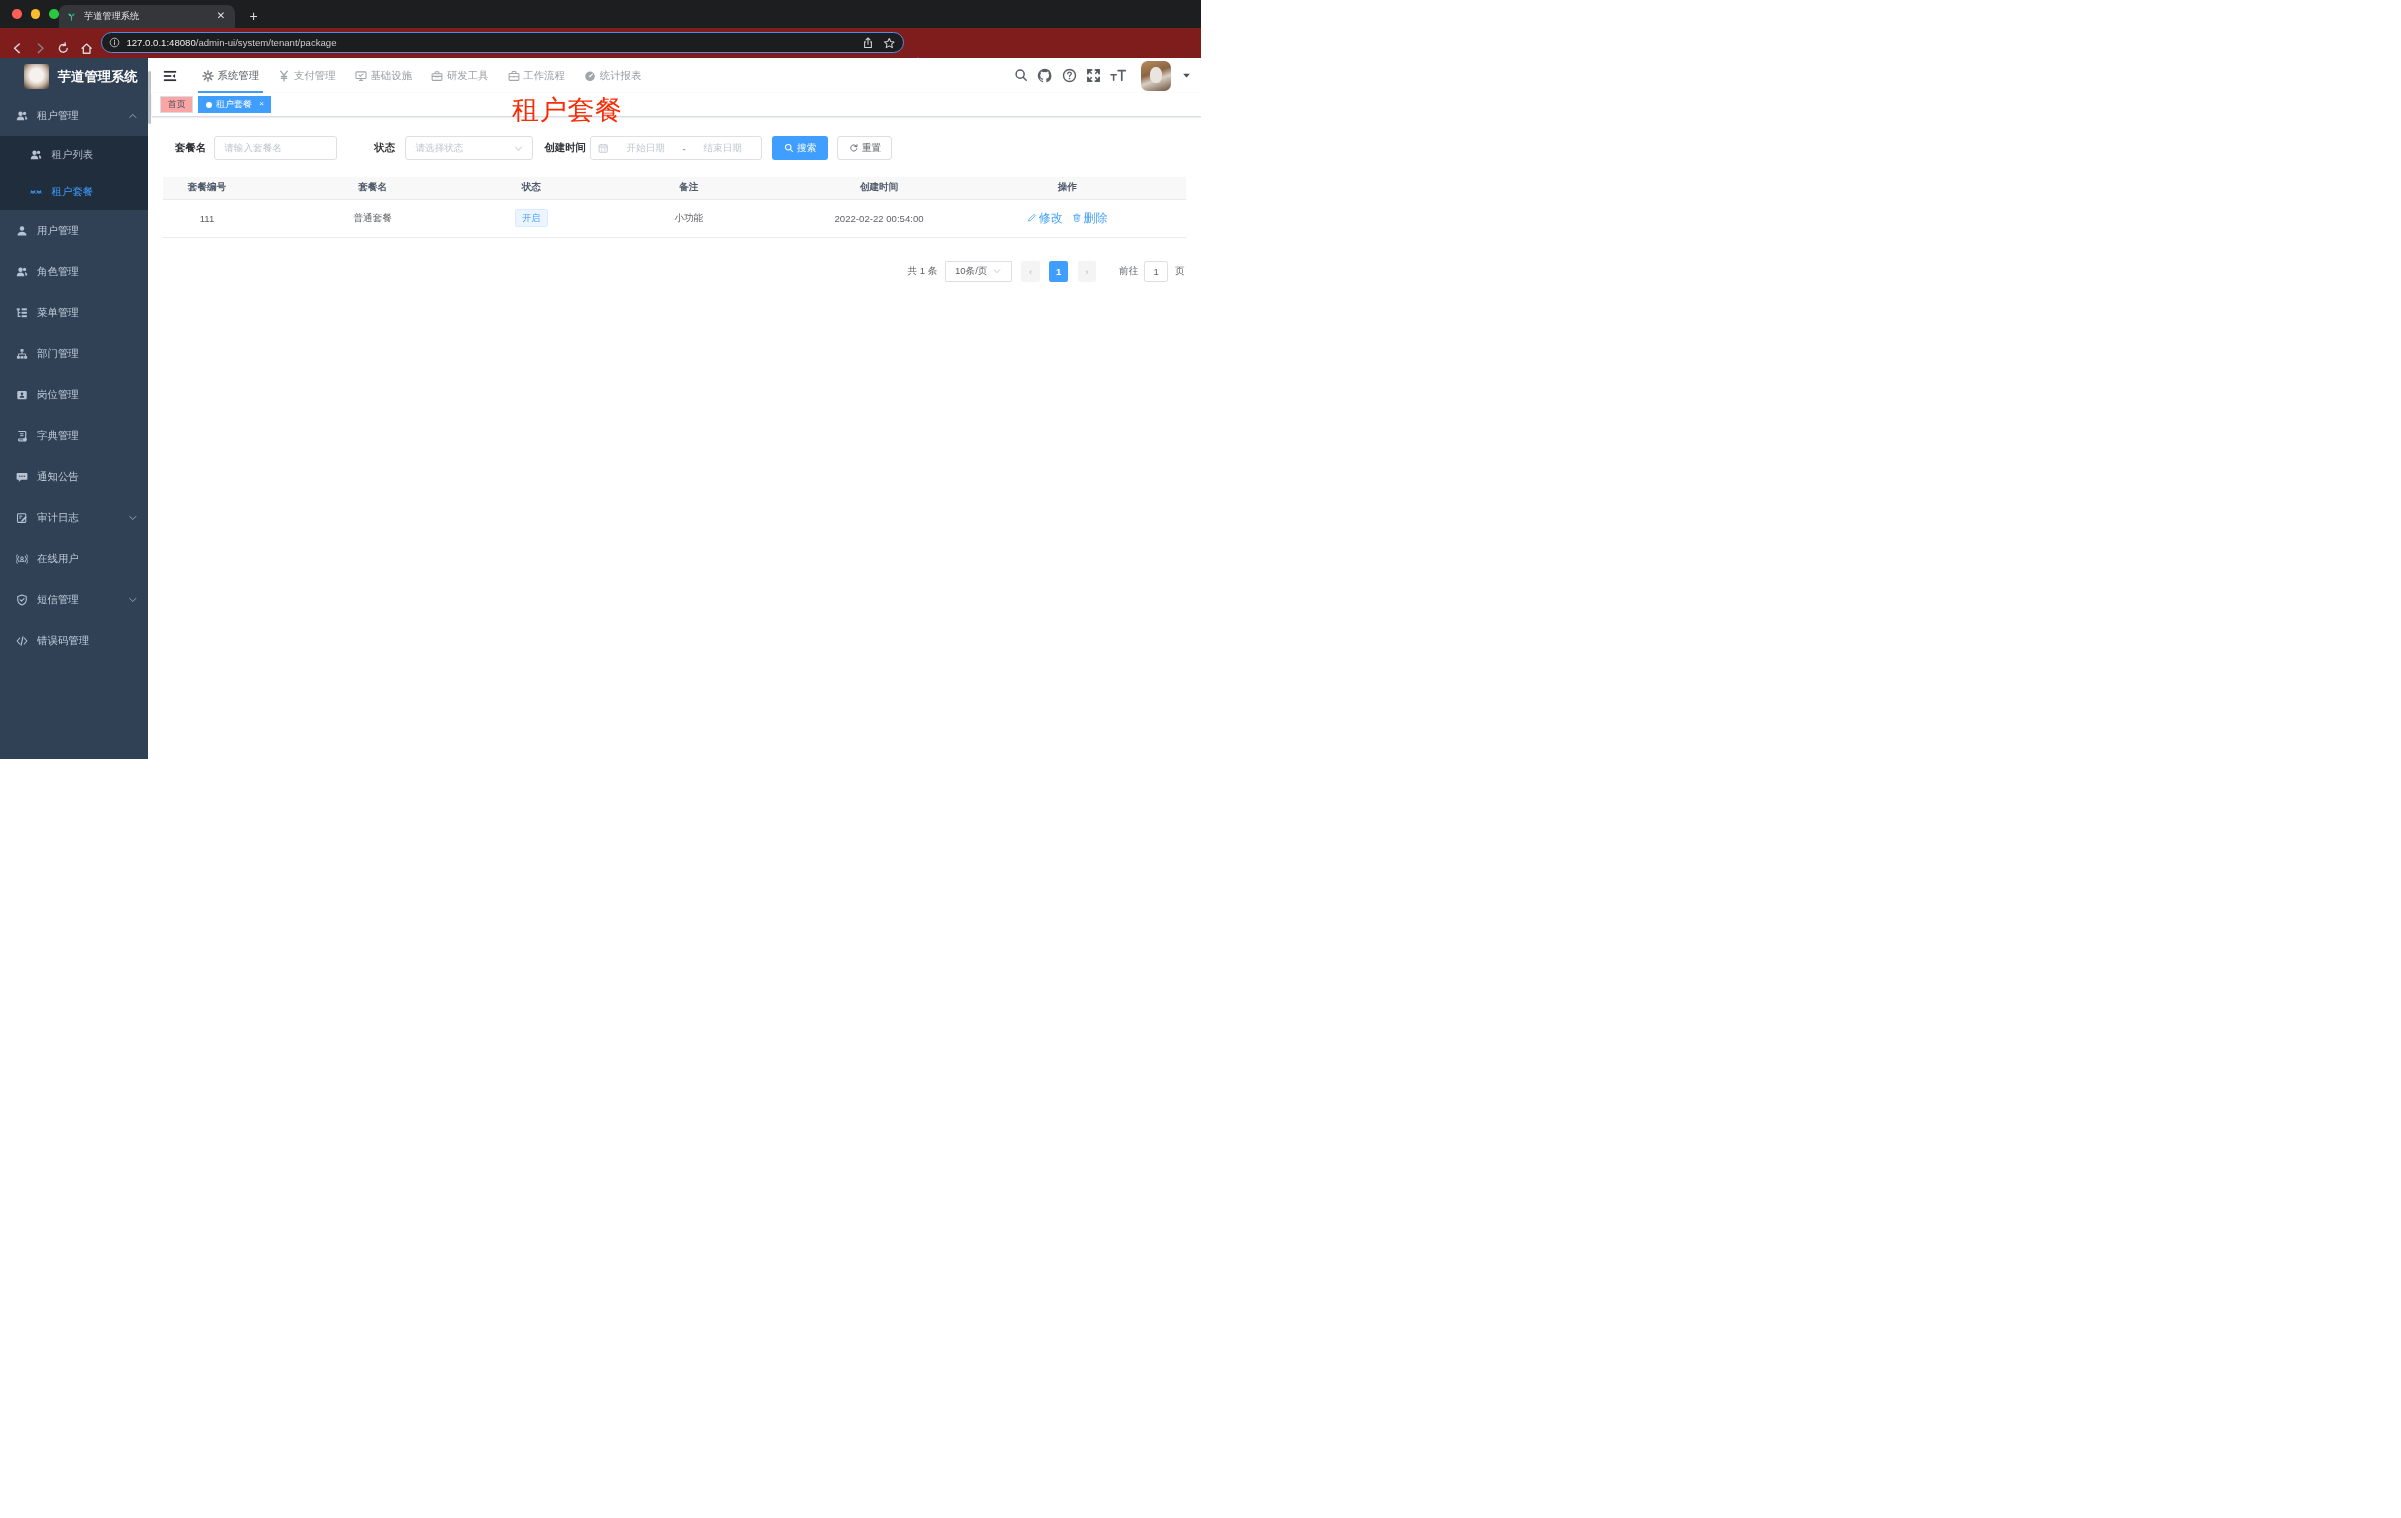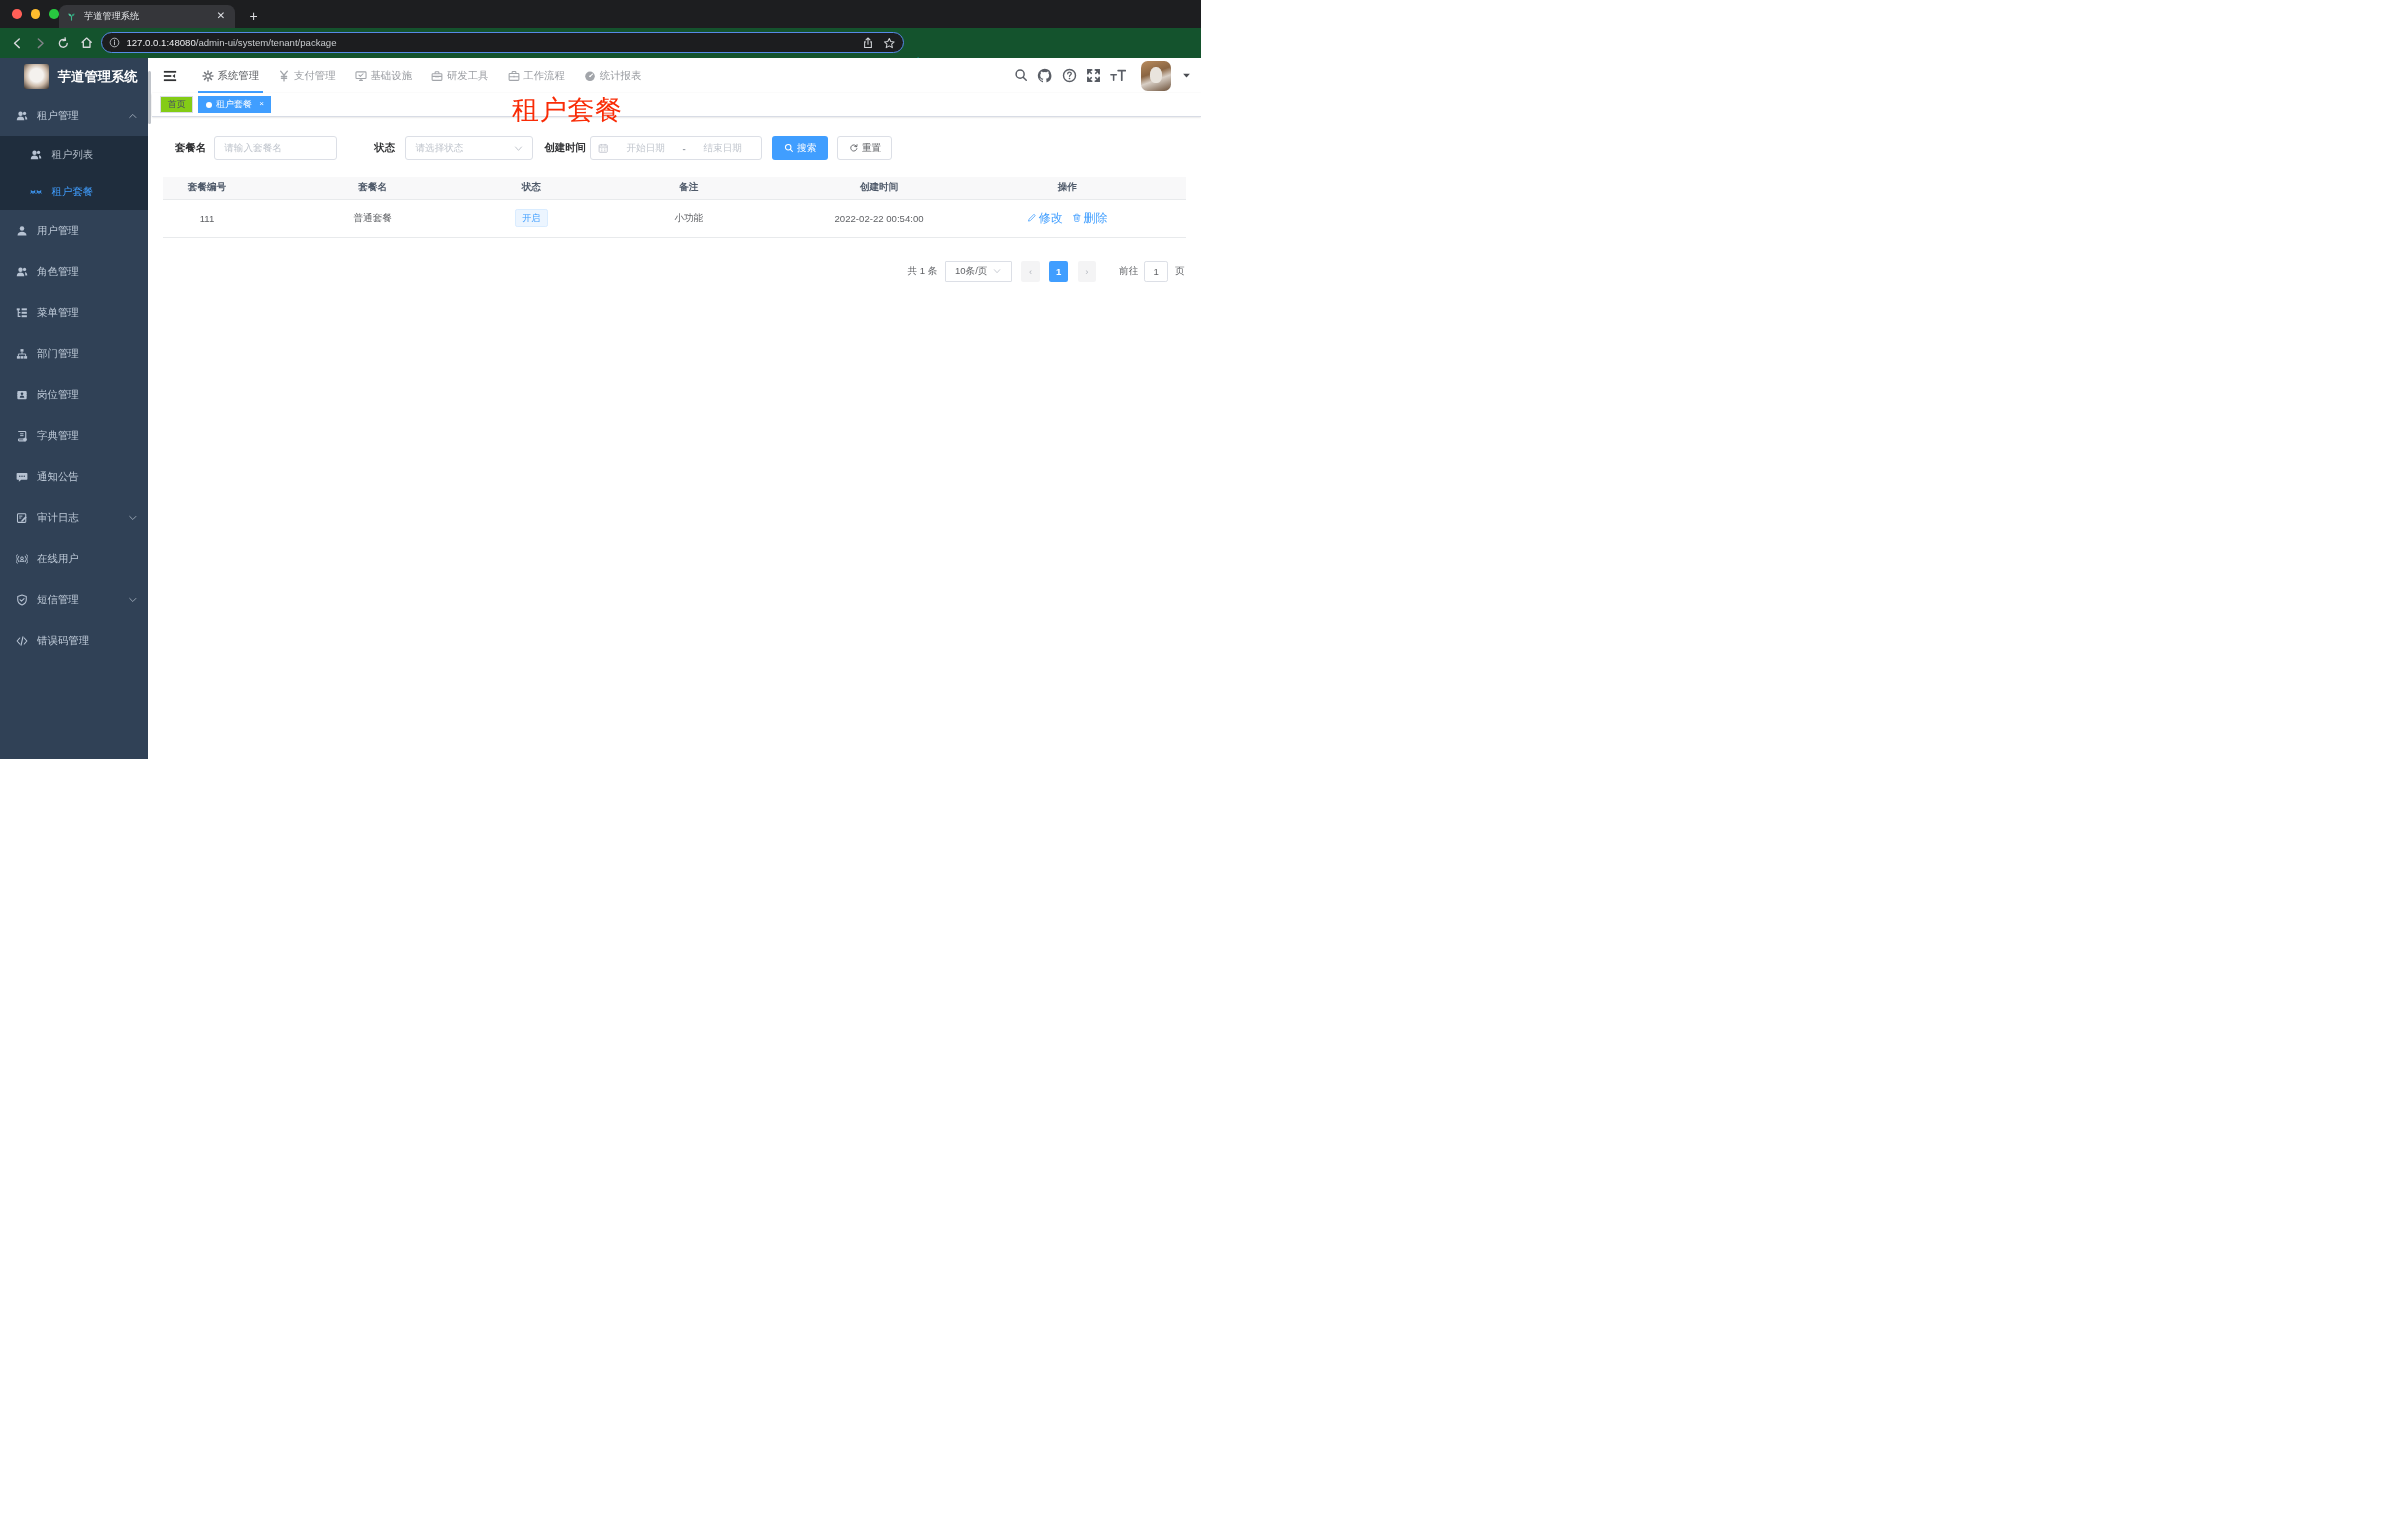--- a/index.html
+++ b/index.html
@@ -11,21 +11,21 @@
   .chrome { position:absolute; left:0; top:0; width:1201px; height:58px; background:#1d1e20; }
   .tabstrip { position:absolute; left:0; top:0; width:100%; height:28px; background:#1d1e20; }
   .traffic { position:absolute; left:12px; top:9px; display:flex; gap:9px; }
   .tl { width:9.6px; height:9.6px; border-radius:50%; }
   .tl.red{ background:#ff5f57; } .tl.yellow{ background:#febc2e; } .tl.green{ background:#28c840; }
   .tab { position:absolute; left:59px; top:5.2px; width:176px; height:23px; background:#35363a; border-radius:7.4px 7.4px 0 0; display:flex; align-items:center; padding:0 7.4px; color:#e8eaed; font-size:9.2px; }
   .tab .fav { width:11px; height:11px; margin-right:6.7px; }
   .tab .tab-title { flex:1; white-space:nowrap; overflow:hidden; }
   .tab .tab-close { color:#dadce0; font-size:10.4px; width:13.3px; height:13.3px; line-height:12.6px; text-align:center; border-radius:50%; }
   .newtab { position:absolute; left:244px; top:7.4px; width:19px; height:19px; color:#dcdde0; font-size:14px; line-height:18.5px; text-align:center; border-radius:50%; font-weight:300; }
-  .toolbar { position:absolute; left:0; top:28px; width:100%; height:30px; background:#14532d; display:flex; align-items:center; }
+  .toolbar { position:absolute; left:0; top:28px; width:100%; height:30px; background:#7f1d1d; display:flex; align-items:flex-end; }
   .navbtn { width:19px; height:19px; margin-left:4.4px; display:flex; align-items:center; justify-content:center; color:#d6d8da; }
   .navbtn:first-child{ margin-left:7.4px; }
   .navbtn.dim { color:#818488; }
   .urlbar { position:absolute; left:101px; top:4.4px; width:803px; height:21px; background:#1c1d1f; border:1.5px solid #568ae6; border-radius:11px; display:flex; align-items:center; padding:0 7.4px; }
   .urlbar .info { color:#bdc1c6; margin-right:6px; }
   .url-text { font-size:9.6px; white-space:nowrap; overflow:hidden; flex:1; }
   .url-host { color:#ecedef; } .url-path { color:#c9cccf; }
   .urlbar .u-ic { color:#d2d4d7; margin-left:9px; }
   .extensions { position:absolute; left:909px; top:30px; display:flex; align-items:center; gap:6.7px; }
   .ext { width:17px; height:17px; position:relative; display:flex; align-items:center; justify-content:center; }
@@ -80,21 +80,21 @@
   .topmenu.active .tm-ic { color:#75787d; }
   .topmenu.active:after { content:""; position:absolute; left:6px; right:6px; bottom:0; height:2.2px; background:#409eff; }
   .nav-right { position:absolute; right:10.4px; top:0; height:35px; display:flex; align-items:center; gap:8.1px; }
   .nav-ic { width:16.3px; height:16.3px; color:#5a5e66; display:flex; align-items:center; justify-content:center; cursor:pointer; }
   .avatar { width:30px; height:30px; border-radius:6.7px; margin-left:6px; background:linear-gradient(160deg,#b98c5e 0%,#8a6542 40%,#d8cfc6 60%,#6b4f37 100%); position:relative; overflow:hidden; cursor:pointer; }
   .avatar:before { content:""; position:absolute; left:9px; top:6px; width:12px; height:16.3px; background:#e9e4dd; border-radius:45% 45% 40% 40%; }
   .caret { margin-left:3px; color:#4a4d52; cursor:pointer; }
 
   
   .tagsbar { position:relative; height:24px; background:#fff; border-bottom:0.7px solid #d8dce5; box-shadow:0 0.7px 2.2px 0 rgba(0,0,0,.12), 0 0 2.2px 0 rgba(0,0,0,.04); display:flex; align-items:center; padding-left:8.1px; gap:4.4px; }
-  .tag-item { height:17px; display:flex; align-items:center; border:0.7px solid #d8dce5; background:#84cc16; color:#495060; font-size:9px; padding:0 6.7px; cursor:pointer; }
+  .tag-item { height:17px; display:flex; align-items:center; border:0.7px solid #d8dce5; background:#fca5a5; color:#495060; font-size:9px; padding:0 6.7px; cursor:pointer; }
   .tag-item.active { background:#409eff; border-color:#409eff; color:#fff; padding-right:3.7px; }
   .tag-dot { width:6px; height:6px; border-radius:50%; background:#fff; margin-right:4.4px; }
   .tag-close { margin-left:4.4px; font-size:8.1px; width:10.4px; height:10.4px; line-height:9.6px; text-align:center; border-radius:50%; }
 
   .annotation { position:absolute; left:360px; top:34px; font-size:27px; color:#f92b06; z-index:40; white-space:nowrap; letter-spacing:0.7px; }
 
   
   .content { position:relative; padding:19px 15px 0 11px; }
   .filter { display:flex; align-items:center; margin-left:12px; }
   .f-label { font-size:10.4px; font-weight:700; color:#303133; white-space:nowrap; }

